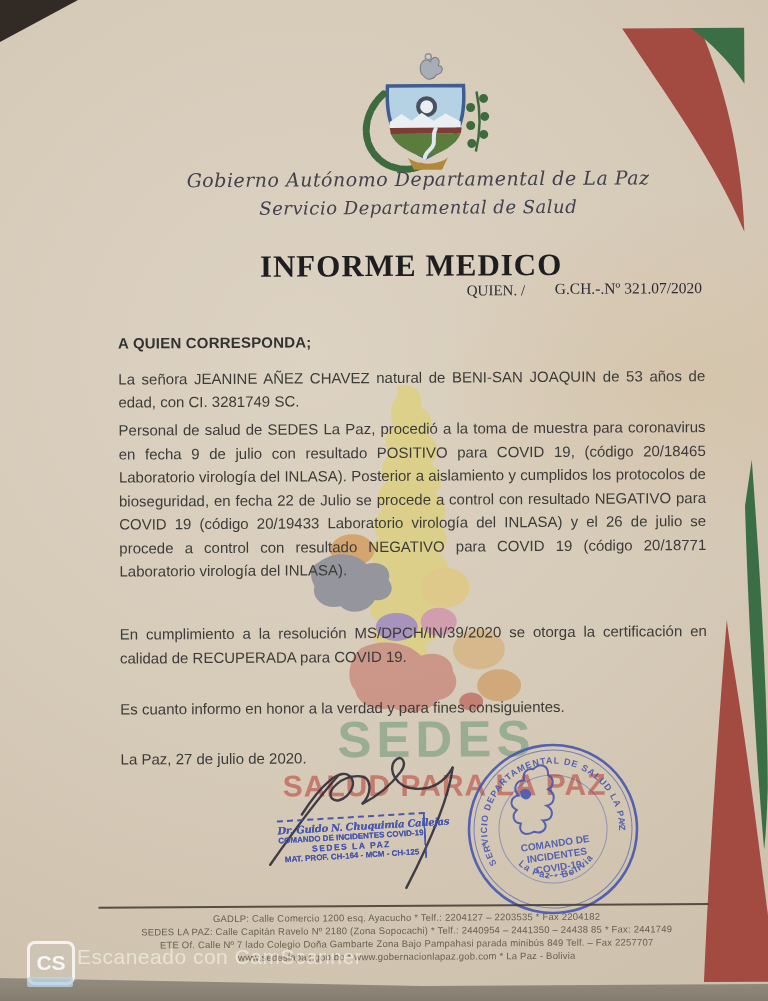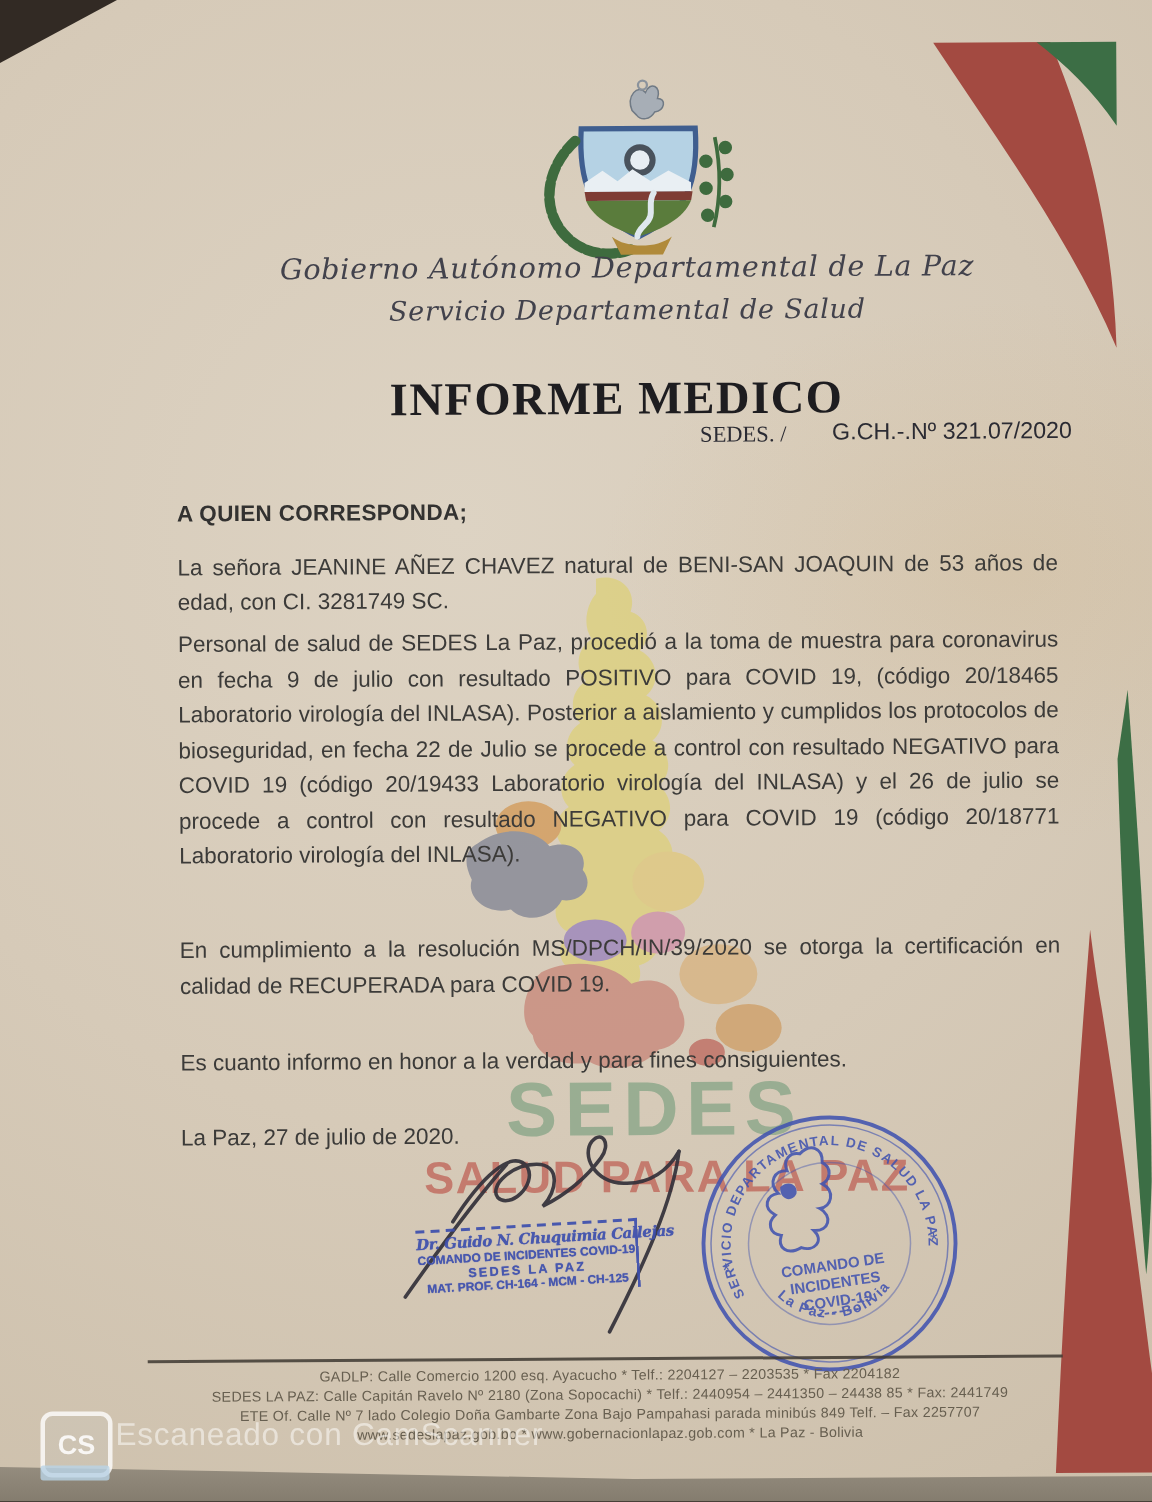--- a/index.html
+++ b/index.html
@@ -22,21 +22,21 @@
   .content{position:absolute;left:0;top:0;width:768px;height:1001px;transform:rotate(-0.35deg);transform-origin:50% 50%;}
   svg{position:absolute;left:0;top:0;pointer-events:none;}
 
   .org-lines{position:absolute;left:110px;top:168px;width:620px;text-align:center;color:#42424c;}
   .org-line1{font-family:"DejaVu Serif",serif;font-style:italic;font-size:19px;letter-spacing:.5px;}
   .org-line2{font-family:"DejaVu Serif",serif;font-style:italic;font-size:18px;margin-top:7px;letter-spacing:.5px;}
 
   .doc-title{position:absolute;left:115px;top:248px;width:595px;text-align:center;
     font-family:"Liberation Serif",serif;font-weight:bold;font-size:31px;letter-spacing:1px;color:#1e1d20;}
   .cite-label{position:absolute;left:468px;top:283px;font-family:"Liberation Serif",serif;font-size:15px;color:#2b2b33;}
-  .cite-number{position:absolute;left:556px;top:281px;font-family:Liberation Sans, sans-serif;font-size:15.5px;color:#2b2b33;}
+  .cite-number{position:absolute;left:556px;top:281px;font-family:Liberation Serif, serif;font-size:15.5px;color:#2b2b33;}
 
   .bl{position:absolute;left:119px;width:587px;font-size:15px;color:#3c3b39;line-height:23px;}
   .jl{text-align:justify;text-align-last:justify;}
   .salutation{font-weight:bold;letter-spacing:.2px;color:#333231;}
 
   .wm-sedes{position:absolute;left:336px;top:710px;font-size:51px;font-weight:bold;letter-spacing:5px;
     color:#8fa98c;opacity:.85;}
   .wm-slogan{position:absolute;left:281px;top:769px;font-size:30px;font-weight:bold;letter-spacing:1px;
     color:#c0685c;opacity:.8;}
 
@@ -51,21 +51,21 @@
   .rs-l3{font-size:8.5px;font-weight:bold;letter-spacing:1.5px;white-space:nowrap;}
   .rs-l4{font-size:8px;font-weight:bold;white-space:nowrap;}
 
   .footer-sep{position:absolute;left:96px;top:905px;width:610px;height:2px;background:#3e3831;opacity:.85;}
   .footer{position:absolute;left:84px;top:911px;width:640px;text-align:center;
     font-size:9.5px;line-height:13px;color:#675f50;letter-spacing:.2px;}
 
   .cs-badge{position:absolute;left:27px;top:941px;width:42px;height:38px;
     border:3px solid rgba(255,255,255,.78);border-radius:8px;
     display:flex;align-items:center;justify-content:center;
-    font-size:18px;font-weight:bold;color:rgba(255,255,255,.85);
+    font-size:21px;font-weight:bold;color:rgba(255,255,255,.85);
     background:rgba(200,205,215,.10);}
   .cs-bar{position:absolute;left:27px;top:977px;width:46px;height:10px;background:#b9d3e6;opacity:.8;border-radius:2px;}
   .cs-caption{position:absolute;left:77px;top:945px;font-size:21px;color:rgba(250,248,244,.58);letter-spacing:.5px;}
 </style>
 </head>
 <body>
 
 <div class="floor"></div>
 
 <div class="page">
@@ -99,21 +99,21 @@
         <path d="M410,158 C420,166 440,166 450,158 L444,170 L416,170 Z" fill="#b08a3a"></path>
       </g>
     </svg>
 
     <div class="org-lines">
       <div class="org-line1">Gobierno Autónomo Departamental de La Paz</div>
       <div class="org-line2">Servicio Departamental de Salud</div>
     </div>
 
     <div class="doc-title">INFORME MEDICO</div>
-    <span class="cite-label">SEDES. /</span>
+    <span class="cite-label">QUIEN. /</span>
     <span class="cite-number">G.CH.-.Nº 321.07/2020</span>
 
     <svg width="768" height="1001" viewBox="0 0 768 1001" style="opacity:.8">
       <path d="M398,386 C412,382 426,392 421,408 C433,412 435,426 427,434 C439,440 441,456 431,464 C443,470 445,486 435,494 C447,500 449,516 439,524 C449,532 449,546 439,554 C451,562 451,578 439,586 C449,594 447,610 435,616 C443,626 439,640 425,644 C429,656 419,666 405,662 C393,668 381,660 383,648 C371,644 369,630 379,622 C367,616 367,602 377,594 C367,588 367,574 377,566 C367,558 369,544 379,538 C371,530 373,516 383,510 C375,502 377,488 387,482 C379,474 381,460 391,454 C383,446 385,432 395,426 C389,418 391,404 398,396 Z" fill="#ddd07e"></path>
       <ellipse cx="352" cy="550" rx="22" ry="16" fill="#d39c5c"></ellipse>
       <path d="M318,562 C334,550 356,552 366,564 C380,560 392,568 388,580 C396,590 388,602 374,600 C368,612 350,616 340,606 C324,610 310,598 314,586 C308,574 310,566 318,562 Z" fill="#858896"></path>
       <ellipse cx="396" cy="627" rx="21" ry="14" fill="#9c85bb"></ellipse>
       <ellipse cx="438" cy="622" rx="18" ry="14" fill="#cf93a9"></ellipse>
       <path d="M360,648 C380,638 408,642 420,656 C436,650 452,658 452,672 C460,684 452,698 438,700 C428,712 406,716 392,708 C374,712 356,704 354,690 C344,680 348,658 360,648 Z" fill="#c98a7c"></path>
       <ellipse cx="478" cy="650" rx="26" ry="20" fill="#d8b483"></ellipse>

